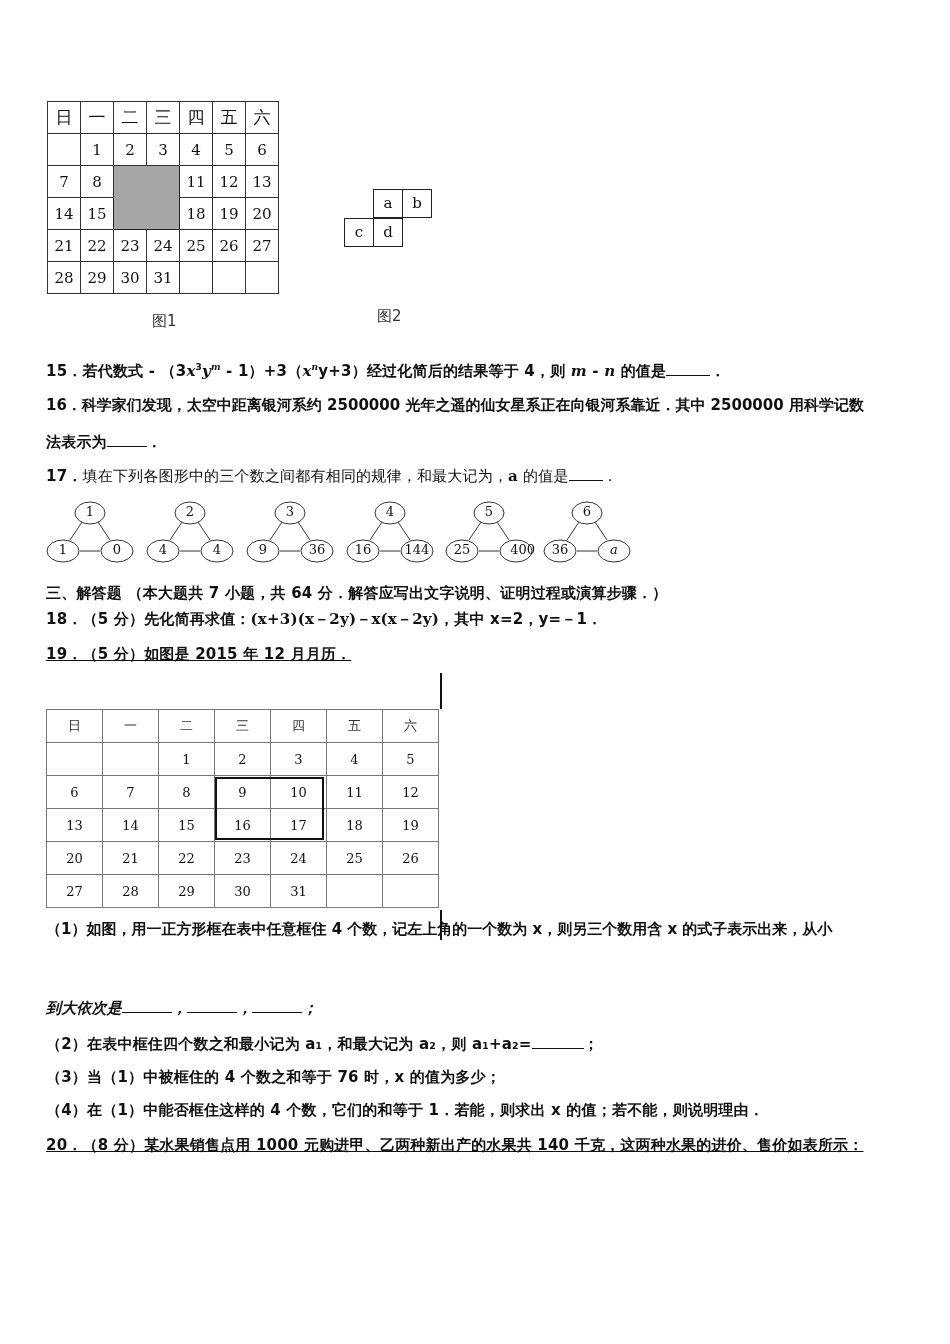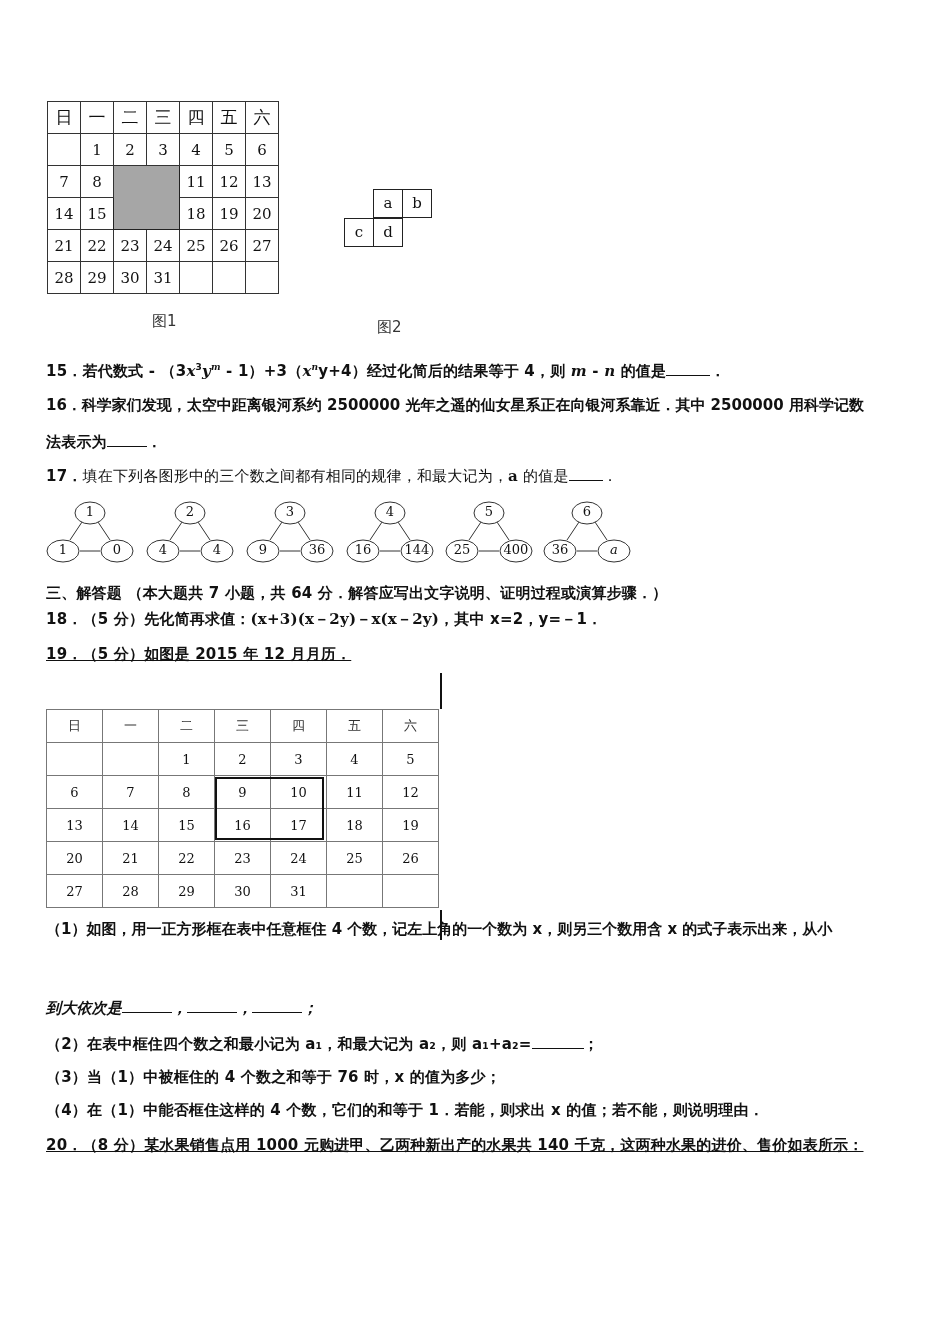--- a/index.html
+++ b/index.html
@@ -123,24 +123,24 @@
     <td></td>
   </tr>
 </tbody>
   </table>
 <div class="abs fig-cap" style="left:152px; top:312px;">图1</div>
 
 <div class="fig2-cell" style="left:373px; top:189px;">a</div>
 <div class="fig2-cell" style="left:402px; top:189px;">b</div>
 <div class="fig2-cell" style="left:344px; top:218px;">c</div>
 <div class="fig2-cell" style="left:373px; top:218px;">d</div>
-<div class="abs fig-cap" style="left:377px; top:307px;margin-top:11px;">图2</div>
+<div class="abs fig-cap" style="left:377px; top:307px;">图2</div>
 
 <div class="line" style="top:361px;">
-  <span>15．</span><span>若代数式 - （3</span><span class="i">x</span><sup>3</sup><span class="i">y</span><sup class="i">m</sup><span> - 1）+3（</span><span class="i">x</span><sup class="i">n</sup><span>y+4）经过化简后的结果等于 4，则 </span><span class="i">m</span><span> - </span><span class="i">n</span><span> 的值是</span><span class="blank" style="width:44px;"></span><span>．</span>
+  <span>15．</span><span>若代数式 - （3</span><span class="i">x</span><sup>3</sup><span class="i">y</span><sup class="i">m</sup><span> - 1）+3（</span><span class="i">x</span><sup class="i">n</sup><span>y+3）经过化简后的结果等于 4，则 </span><span class="i">m</span><span> - </span><span class="i">n</span><span> 的值是</span><span class="blank" style="width:44px;"></span><span>．</span>
 </div>
 
 <div class="line" style="top:396px; letter-spacing:0;">16．科学家们发现，太空中距离银河系约 2500000 光年之遥的仙女星系正在向银河系靠近．其中 2500000 用科学记数</div>
 <div class="line" style="top:432px;">
   <span>法表示为</span><span class="blank" style="width:40px;"></span><span>．</span>
 </div>
 
 <div class="line normal" style="top:466px;">
   <b>17．</b><span>填在下列各图形中的三个数之间都有相同的规律，和最大记为，</span><b class="m">a</b><span> 的值是</span><span class="blank" style="width:34px;"></span><span>．</span>
 </div>
@@ -201,21 +201,21 @@
   <svg width="88" height="68">
       <line x1="36" y1="24" x2="24" y2="42" stroke="#333"></line>
       <line x1="52" y1="24" x2="64" y2="42" stroke="#333"></line>
       <line x1="34" y1="53" x2="54" y2="53" stroke="#333"></line>
       <ellipse cx="44" cy="15" rx="15" ry="11" fill="#fff" stroke="#333"></ellipse>
       <ellipse cx="17" cy="53" rx="16" ry="11" fill="#fff" stroke="#333"></ellipse>
       <ellipse cx="71" cy="53" rx="16" ry="11" fill="#fff" stroke="#333"></ellipse>
     </svg>
   <div class="num" style="left:25px; top:6px;">5</div>
   <div class="num" style="left:-2px; top:44px;">25</div>
-  <div class="num" style="left:52px; top:44px;">400</div>
+  <div class="num" style="left:52px; top:44px;text-align:right;">400</div>
 </div>
 <div class="tri" style="left:543px;">
   <svg width="88" height="68">
       <line x1="36" y1="24" x2="24" y2="42" stroke="#333"></line>
       <line x1="52" y1="24" x2="64" y2="42" stroke="#333"></line>
       <line x1="34" y1="53" x2="54" y2="53" stroke="#333"></line>
       <ellipse cx="44" cy="15" rx="15" ry="11" fill="#fff" stroke="#333"></ellipse>
       <ellipse cx="17" cy="53" rx="16" ry="11" fill="#fff" stroke="#333"></ellipse>
       <ellipse cx="71" cy="53" rx="16" ry="11" fill="#fff" stroke="#333"></ellipse>
     </svg>

